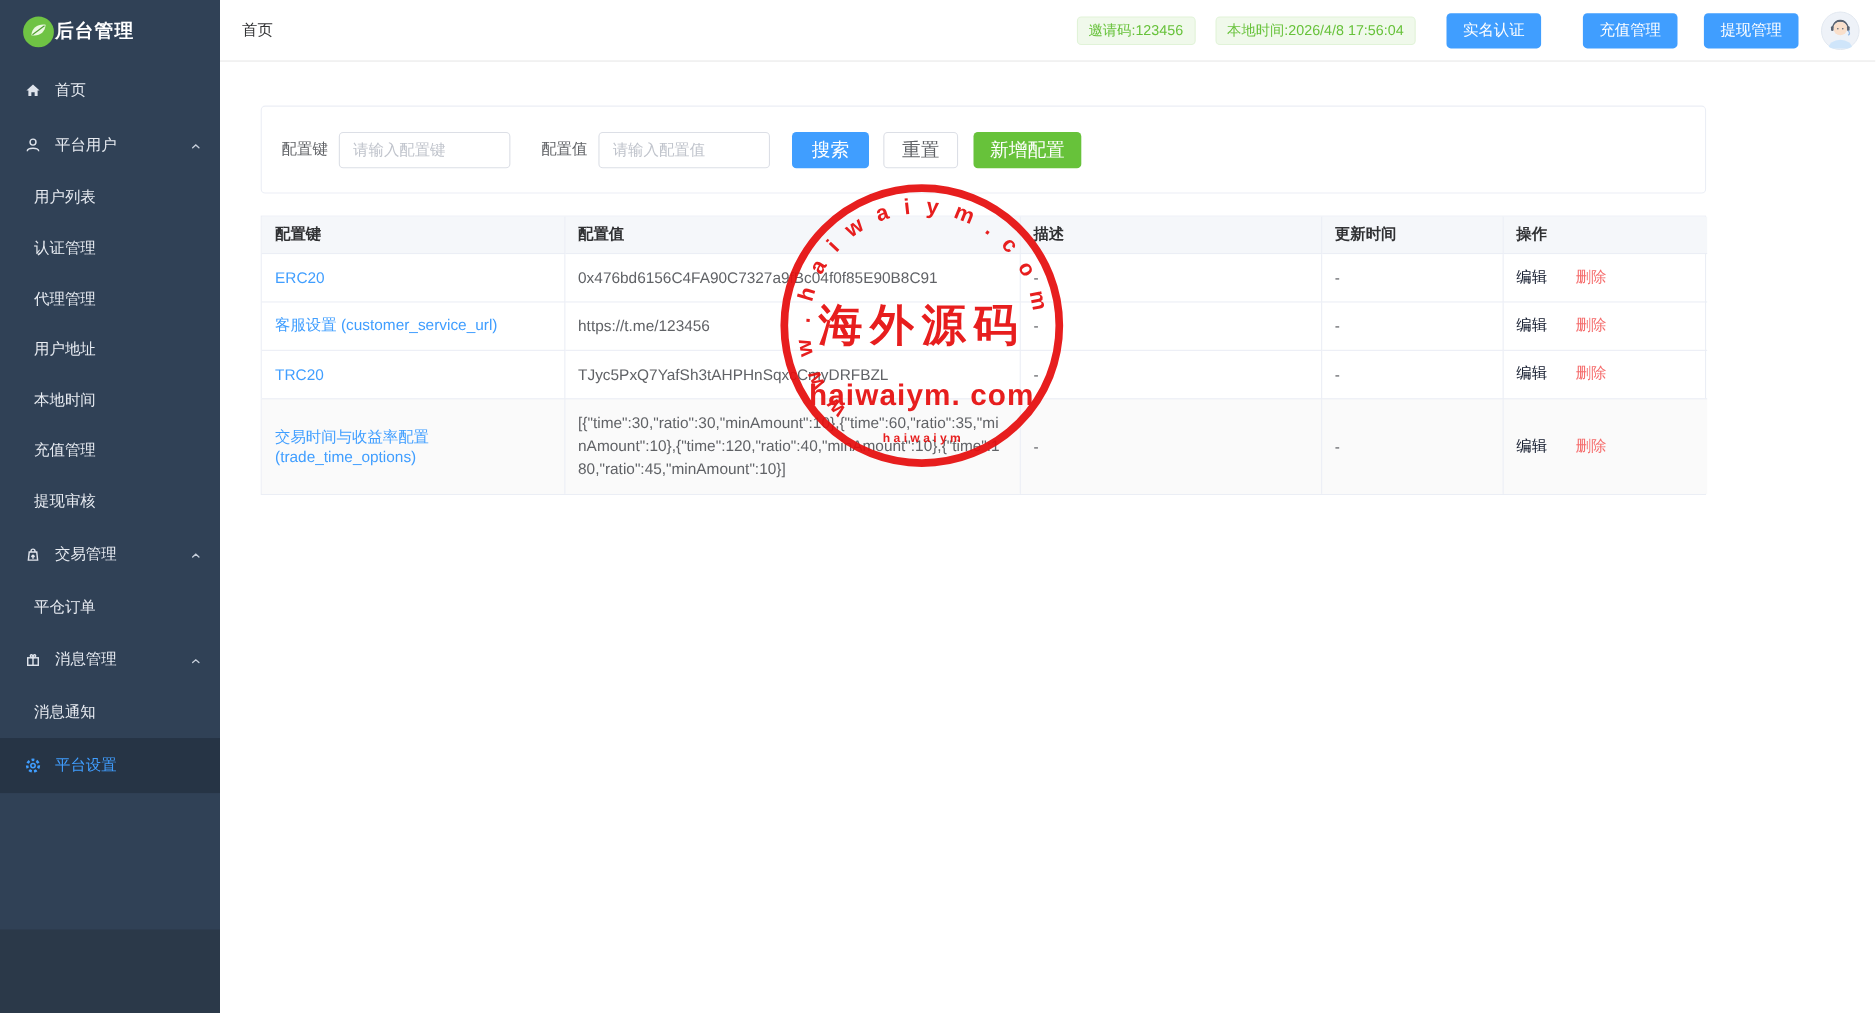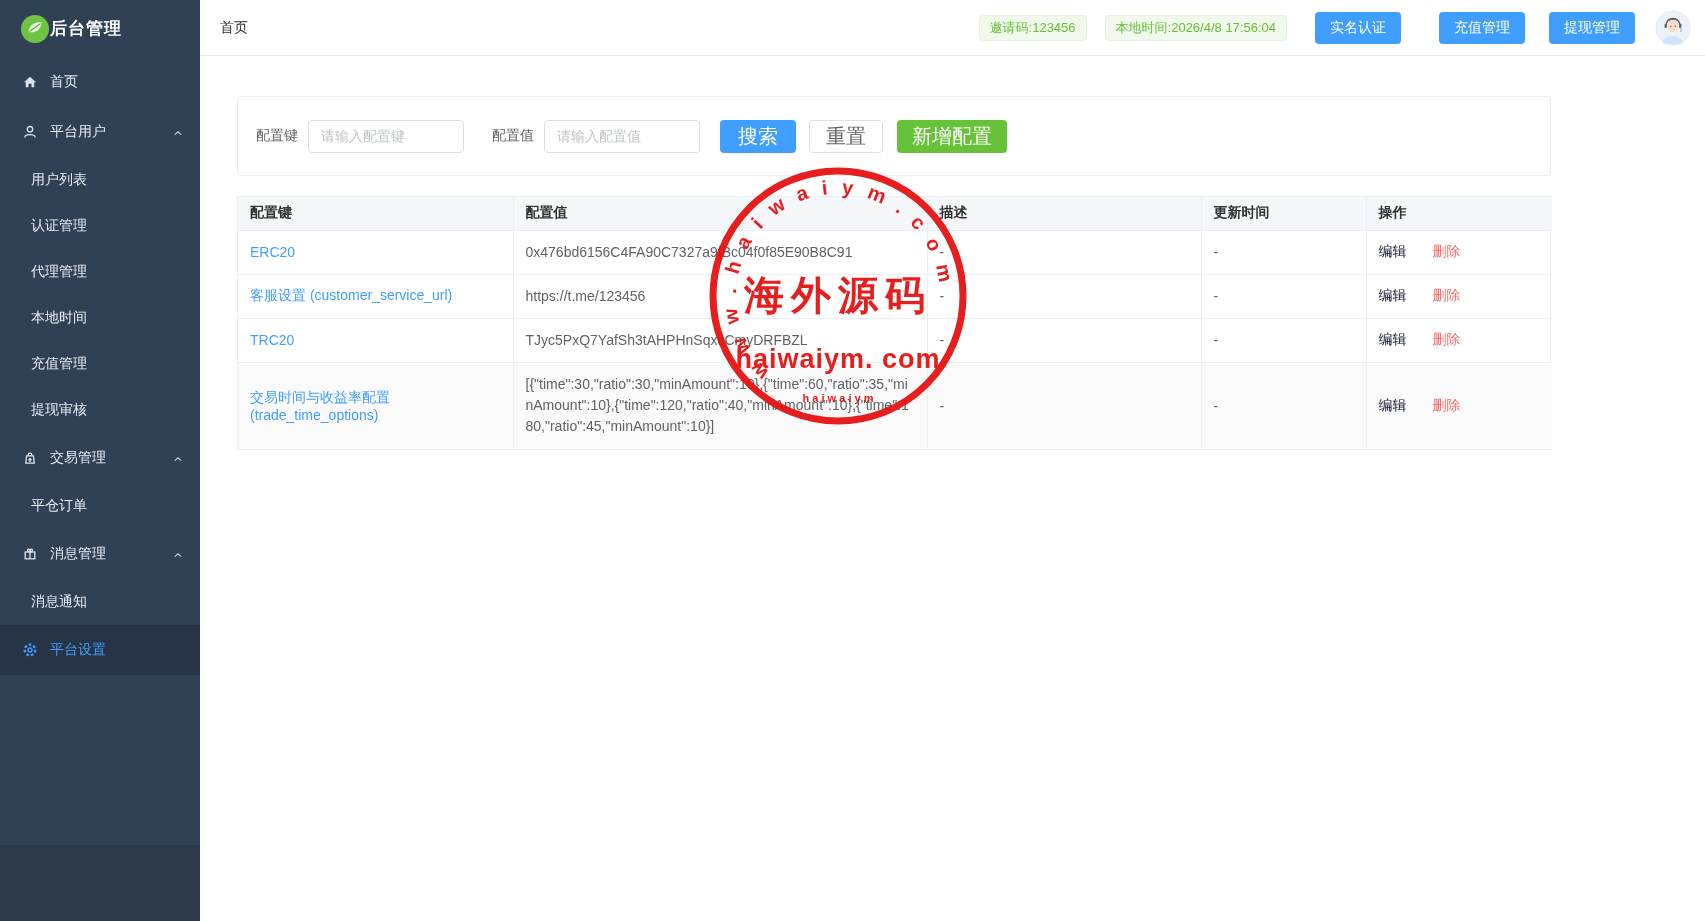--- a/index.html
+++ b/index.html
@@ -38,21 +38,21 @@
 
   
   .content { position:absolute; left:200px; top:57px; width:1505px; height:864px; background:#fff; }
   .filter-card { margin:39px 0 0 37px; width:1314px; height:80px; border:1px solid #ebeef5;
     border-radius:4px; display:flex; align-items:center; padding-left:18px; }
   .f-label { color:#606266; margin-right:10px; white-space:nowrap; }
   .f-label.second { margin-left:28px; }
   .f-input { width:156px; height:33px; border:1px solid #dcdfe6; border-radius:4px; padding:0 12px;
     font-size:14px; color:#606266; font-family:inherit; outline:none; }
   .f-input::placeholder { color:#c0c4cc; }
-  .btn { height:33px; border-radius:4px; font-size:20px; cursor:pointer; font-family:inherit; border:none; }
+  .btn { height:33px; border-radius:4px; font-size:17px; cursor:pointer; font-family:inherit; border:none; }
   .btn-search { margin-left:20px; padding:0 18px; background:#409eff; color:#fff; }
   .btn-reset { margin-left:13px; padding:0 16px; background:#fff; color:#606266; border:1px solid #dcdfe6; }
   .btn-add { margin-left:14px; padding:0 15px; background:#67c23a; color:#fff; }
 
   
   .table-wrap { margin:20px 0 0 37px; width:1314px; border:1px solid #ebeef5; }
   table { width:100%; border-collapse:collapse; table-layout:fixed; }
   th, td { border-right:1px solid #ebeef5; border-bottom:1px solid #ebeef5; padding:0 12px;
     text-align:left; vertical-align:middle; font-size:14px; }
   th:last-child, td:last-child { border-right:none; }
@@ -112,20 +112,23 @@
       </div>
 
       <div class="menu-item sub">
         <span>用户列表</span>
       </div>
       <div class="menu-item sub">
         <span>认证管理</span>
       </div>
       <div class="menu-item sub">
         <span>代理管理</span>
+      </div>
+      <div class="menu-item sub">
+        <span>用户地址</span>
       </div>
 
 
       <div class="menu-item sub">
         <span>本地时间</span>
       </div>
       <div class="menu-item sub">
         <span>充值管理</span>
       </div>
       <div class="menu-item sub">

